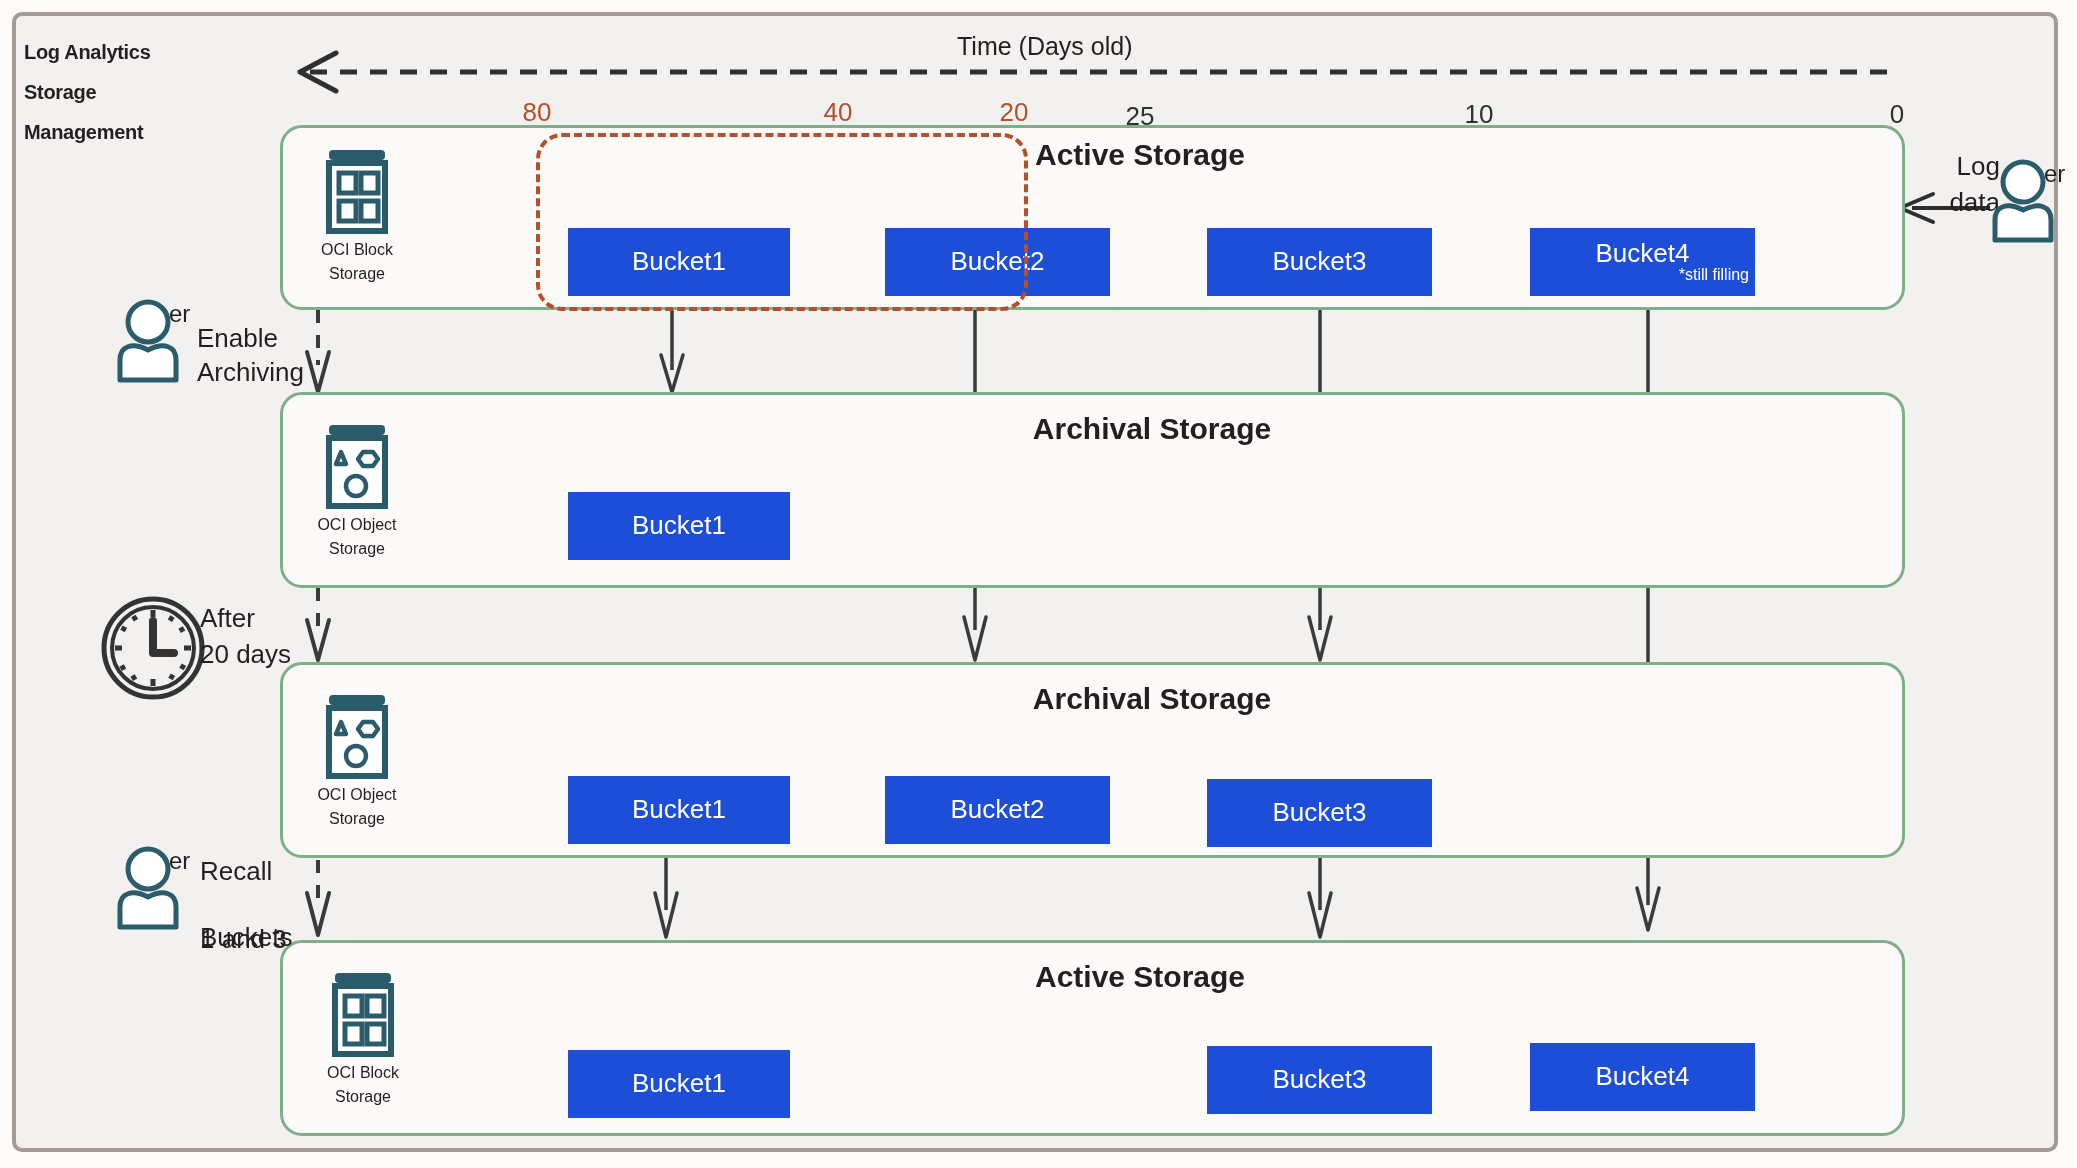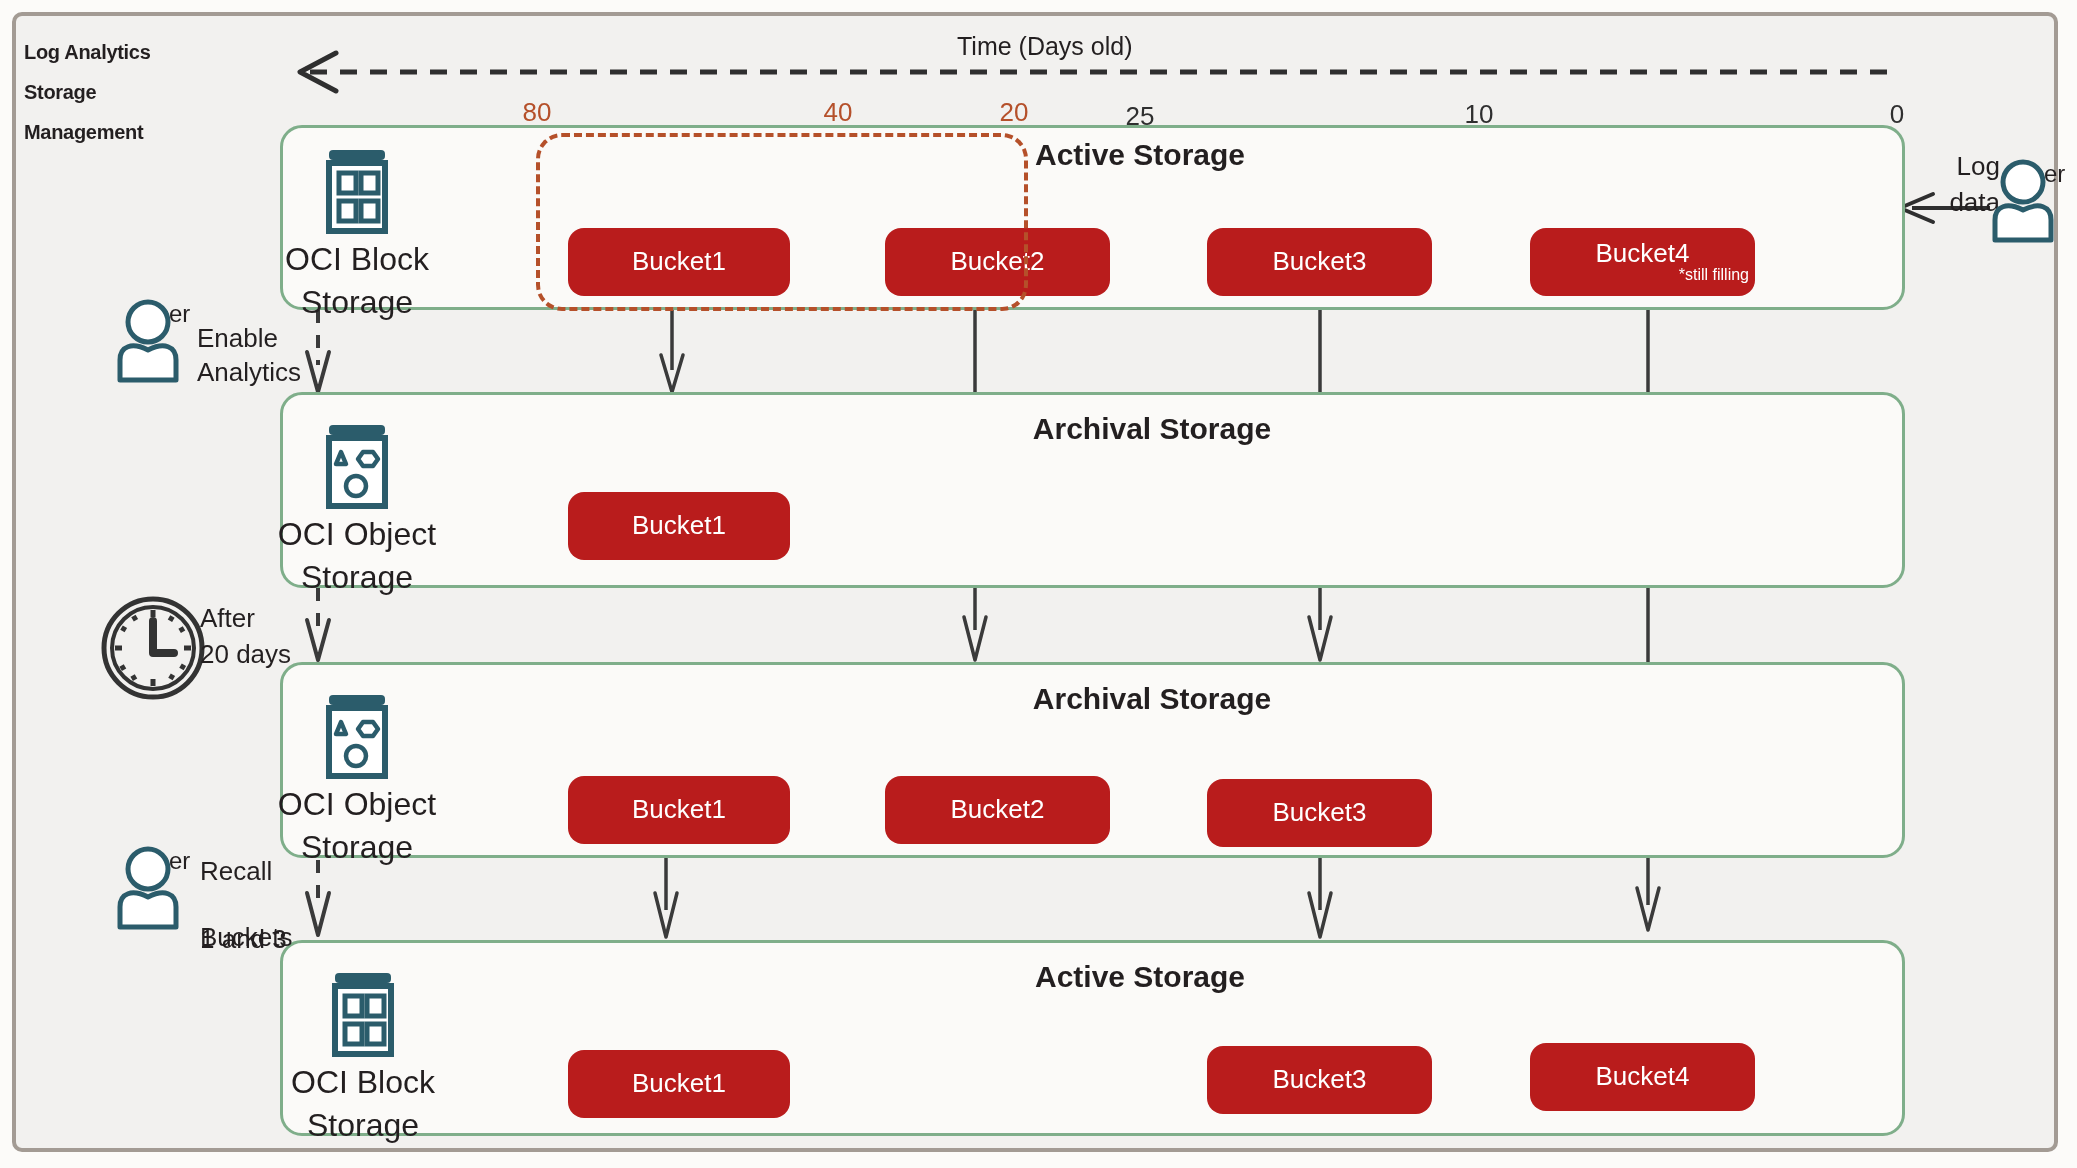--- a/index.html
+++ b/index.html
@@ -31,32 +31,32 @@
   
   .row{
     position:absolute;border:3px solid #7fae8a;border-radius:22px;
     background:#fbfaf8;box-sizing:border-box;
   }
   .row-title{
     position:absolute;font-weight:bold;font-size:30px;color:#231f20;
     white-space:nowrap;transform:translateX(-50%);
   }
   .bucket{
-    position:absolute;background:#b91c1c;border-radius:16px;
+    position:absolute;background:#1d4ed8;border-radius:0;
     color:#ffffff;font-size:26px;
     display:flex;align-items:center;justify-content:center;
     flex-direction:column;box-sizing:border-box;
   }
   .bucket .sub{font-size:16px;align-self:flex-end;margin-right:6px;line-height:1.05;}
   .bucket .nm{line-height:1.05;}
 
   
   .svc{position:absolute;text-align:center;width:170px;}
   .svc .cap{
-    font-size:32px;color:#231f20;line-height:1.15;margin-top:6px;display:block;
+    font-size:16px;color:#231f20;line-height:1.15;margin-top:6px;display:block;
   }
   .svc .gl{display:block;height:90px;}
 
   
   .actor{position:absolute;text-align:center;width:110px;}
   .actor .cap{display:block;font-size:24px;color:#231f20;margin-top:2px;}
   .note{
     position:absolute;font-size:26px;color:#231f20;line-height:1.25;
   }
 
@@ -249,21 +249,21 @@
   </div>
 
   <div class="actor" style="left:110px;top:298px;">
     <svg width="76" height="82" viewBox="0 0 76 82">
       <circle cx="38" cy="24" r="20" fill="#ffffff" stroke="#2b5c6b" stroke-width="5"></circle>
       <path d="M10 82 V62 C10 48 22 44 38 52 C54 44 66 48 66 62 V82 Z" fill="#ffffff" stroke="#2b5c6b" stroke-width="5" stroke-linejoin="round"></path>
     </svg>
     <span class="cap">User</span>
   </div>
   <div class="note" style="left:197px;top:322px;">Enable</div>
-  <div class="note" style="left:197px;top:356px;">Analytics</div>
+  <div class="note" style="left:197px;top:356px;">Archiving</div>
 
   <div class="actor" style="left:100px;top:595px;width:120px;">
     <svg width="106" height="106" viewBox="0 0 106 106">
       <circle cx="53" cy="53" r="49" fill="#f2f1ef" stroke="#333333" stroke-width="5"></circle>
       <circle cx="53" cy="53" r="41" fill="none" stroke="#333333" stroke-width="4"></circle>
       <g fill="#333333">
         <rect x="50.5" y="15" width="5" height="7"></rect>
           <rect x="50.5" y="84" width="5" height="7"></rect>
         <rect x="15" y="50.5" width="7" height="5"></rect>
           <rect x="84" y="50.5" width="7" height="5"></rect>

